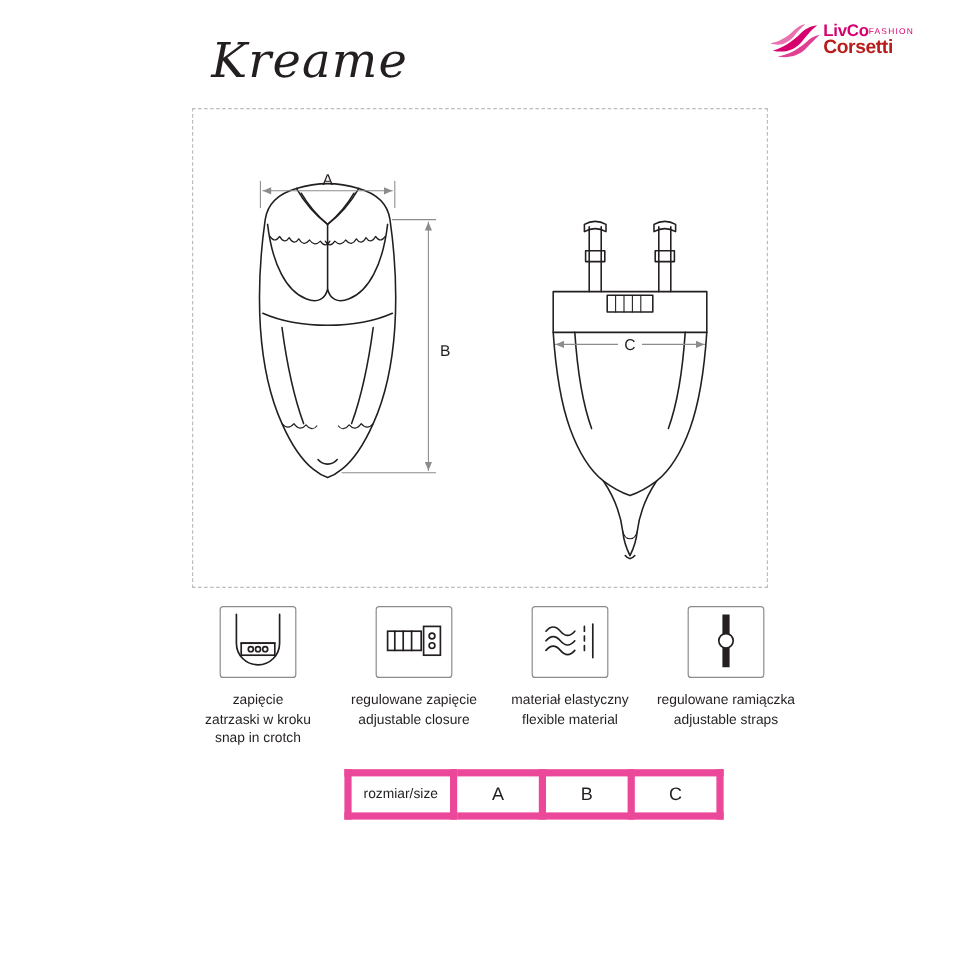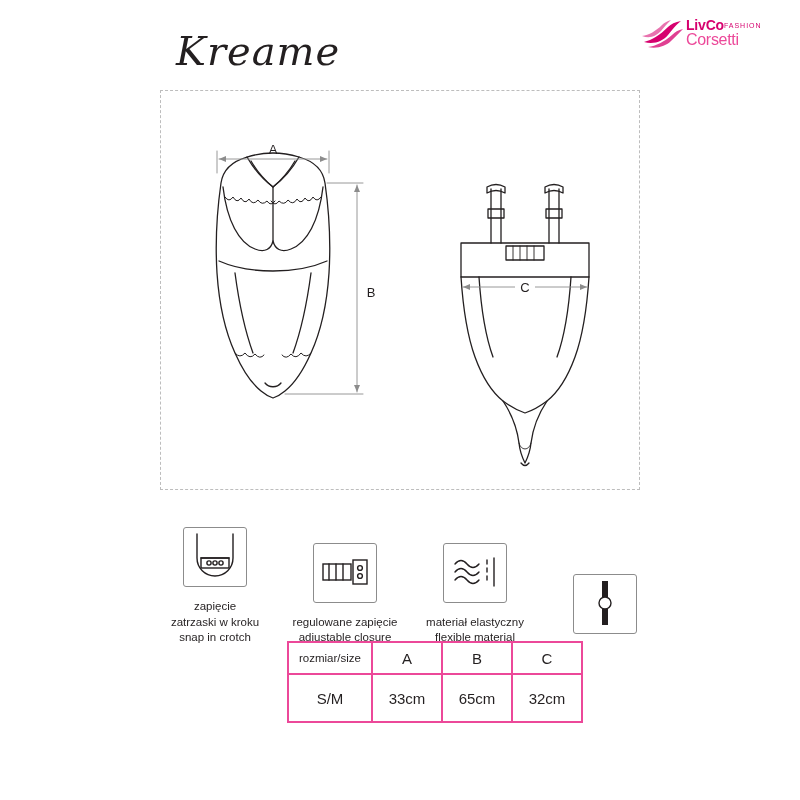--- a/index.html
+++ b/index.html
@@ -52,22 +52,22 @@
   }
   .brand .name .l1 .fash {
     font-size: 7px;
     font-weight: normal;
     color: #d6006e;
     letter-spacing: 1px;
     vertical-align: 2px;
   }
   .brand .name .l2 {
     font-size: 16px;
-    font-weight: normal;
-    color: #ec4899;
+    font-weight: bold;
+    color: #b91c1c;
     letter-spacing: -0.3px;
     margin-top: -1px;
   }
 
   
   .title {
     position: absolute;
     left: 176px;
     top: 28px;
     font-family: "DejaVu Serif", serif;
@@ -86,25 +86,25 @@
     height: 400px;
     border: 1px dashed #bdbdbd;
     box-sizing: border-box;
   }
   .frame svg { display: block; }
 
   
   .features {
     position: absolute;
     left: 150px;
-    top: 527px;
+    top: 505px;
     width: 520px;
     display: flex;
     justify-content: space-between;
-    align-items: flex-end;
+    align-items: flex-start;
   }
   .feature {
     width: 135px;
     text-align: center;
   }
   .feature .glyph {
     width: 62px;
     height: 58px;
     margin: 0 auto 12px auto;
     border: 1px solid #8c8c8c;
@@ -121,21 +121,21 @@
 
   
   .size-table {
     position: absolute;
     left: 287px;
     top: 641px;
     border-collapse: collapse;
     font-size: 15px;
   }
   .size-table td, .size-table th {
-    border: 2px solid #ec4899;
+    border: 6px solid #ec4899;
     text-align: center;
     font-weight: normal;
     color: #231f20;
   }
   .size-table thead th {
     font-size: 11.5px;
     padding: 5px 8px;
     height: 20px;
   }
   .size-table thead th.dim {
@@ -323,36 +323,32 @@
 
     <div class="feature">
       <div class="glyph">
         <svg width="60" height="56" viewBox="0 0 60 56">
           <g stroke="#231f20" stroke-width="1.4" fill="none">
             <path d="M30 6 L30 50" stroke-width="6"></path>
             <circle cx="30" cy="28" r="6" fill="#ffffff"></circle>
           </g>
         </svg>
       </div>
+      <div class="caption">regulowane ramiączka
+adjustable straps</div>
     </div>
 
   </div>
 
   <table class="size-table">
     <thead>
       <tr>
         <th class="col-label">rozmiar/size</th>
         <th class="col-val dim">A</th>
         <th class="col-val dim">B</th>
         <th class="col-val dim">C</th>
       </tr>
     </thead>
     <tbody>
-      <tr>
-        <td>S/M</td>
-        <td>33cm</td>
-        <td>65cm</td>
-        <td>32cm</td>
-      </tr>
     </tbody>
   </table>
 
 </div>
 
 </body></html>

